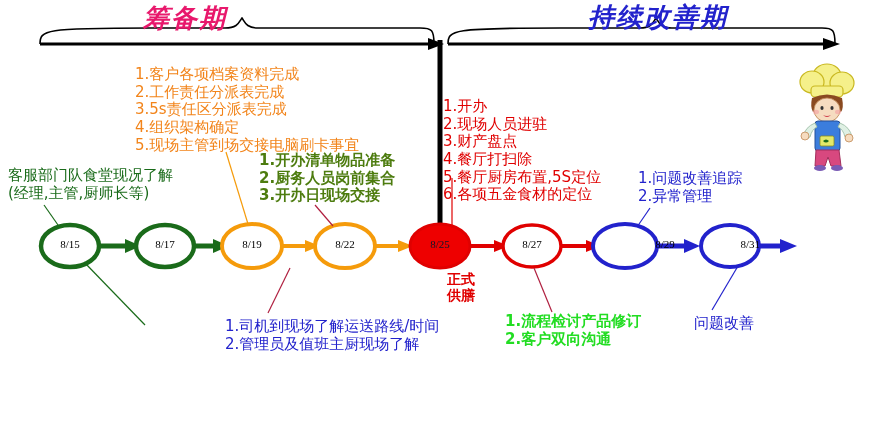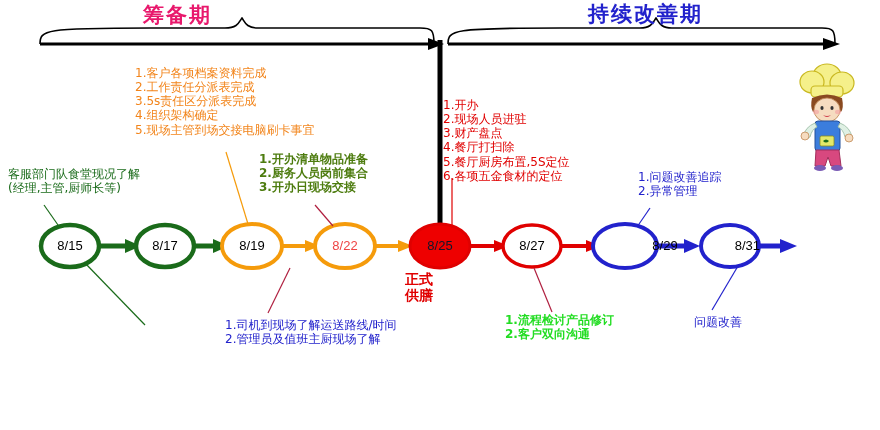--- a/index.html
+++ b/index.html
@@ -5,30 +5,30 @@
   html,body{margin:0;padding:0;background:#ffffff;}
   #canvas{
     position:relative;
     width:880px;height:430px;
     background:#ffffff;
     overflow:hidden;
     font-family:"DejaVu Sans","Liberation Sans",sans-serif;
   }
   #svg-layer{position:absolute;left:0;top:0;width:880px;height:430px;}
   .txt{position:absolute;white-space:pre;line-height:1.18;}
-  .phase-title{font-size:21px;font-weight:bold;letter-spacing:2px;}
-  .list{font-size:12px;}
+  .phase-title{font-size:26px;font-weight:bold;letter-spacing:2px;font-style:italic;}
+  .list{font-size:15px;}
   .list.bold{font-weight:bold;}
   .node-label{
     position:absolute;text-align:center;white-space:pre;
-    font-family:Liberation Sans, sans-serif;
-    font-size:13px;
+    font-family:Liberation Serif, serif;
+    font-size:11px;
   }
   .node-sub{
-    position:absolute;text-align:left;white-space:pre;
+    position:absolute;text-align:right;white-space:pre;
     font-size:14px;font-weight:bold;line-height:1.15;
   }
   .chef{position:absolute;}
 </style>
 </head>
 <body>
 
 <div id="canvas">
 
   <svg id="svg-layer" viewBox="0 0 880 430" xmlns="http://www.w3.org/2000/svg">
@@ -168,21 +168,21 @@
 
 
   <div class="txt list bold" style="left:505px;top:313px;color:#22dd22;">1.流程检讨产品修订
 2.客户双向沟通</div>
 
   <div class="txt list" style="left:694px;top:315px;color:#2222cc;">问题改善</div>
 
   <div class="node-label" style="left:40px;top:238px;width:60px;color:#000000;">8/15</div>
   <div class="node-label" style="left:135px;top:238px;width:60px;color:#000000;">8/17</div>
   <div class="node-label" style="left:222px;top:238px;width:60px;color:#000000;">8/19</div>
-  <div class="node-label" style="left:315px;top:238px;width:60px;color:#ef4444;">8/22</div>
+  <div class="node-label" style="left:315px;top:238px;width:60px;color:#000000;">8/22</div>
   <div class="node-label" style="left:410px;top:238px;width:60px;color:#0f172a;">8/25</div>
   <div class="node-label" style="left:502px;top:238px;width:60px;color:#000000;">8/27</div>
   <div class="node-label" style="left:595px;top:238px;width:60px;color:#000000;margin-left:40px;">8/29</div>
   <div class="node-label" style="left:700px;top:238px;width:60px;color:#000000;text-align:right;">8/31</div>
 
   <div class="node-sub" style="left:405px;top:271px;width:70px;color:#e00000;">正式
 供膳</div>
 
 </div>
 

